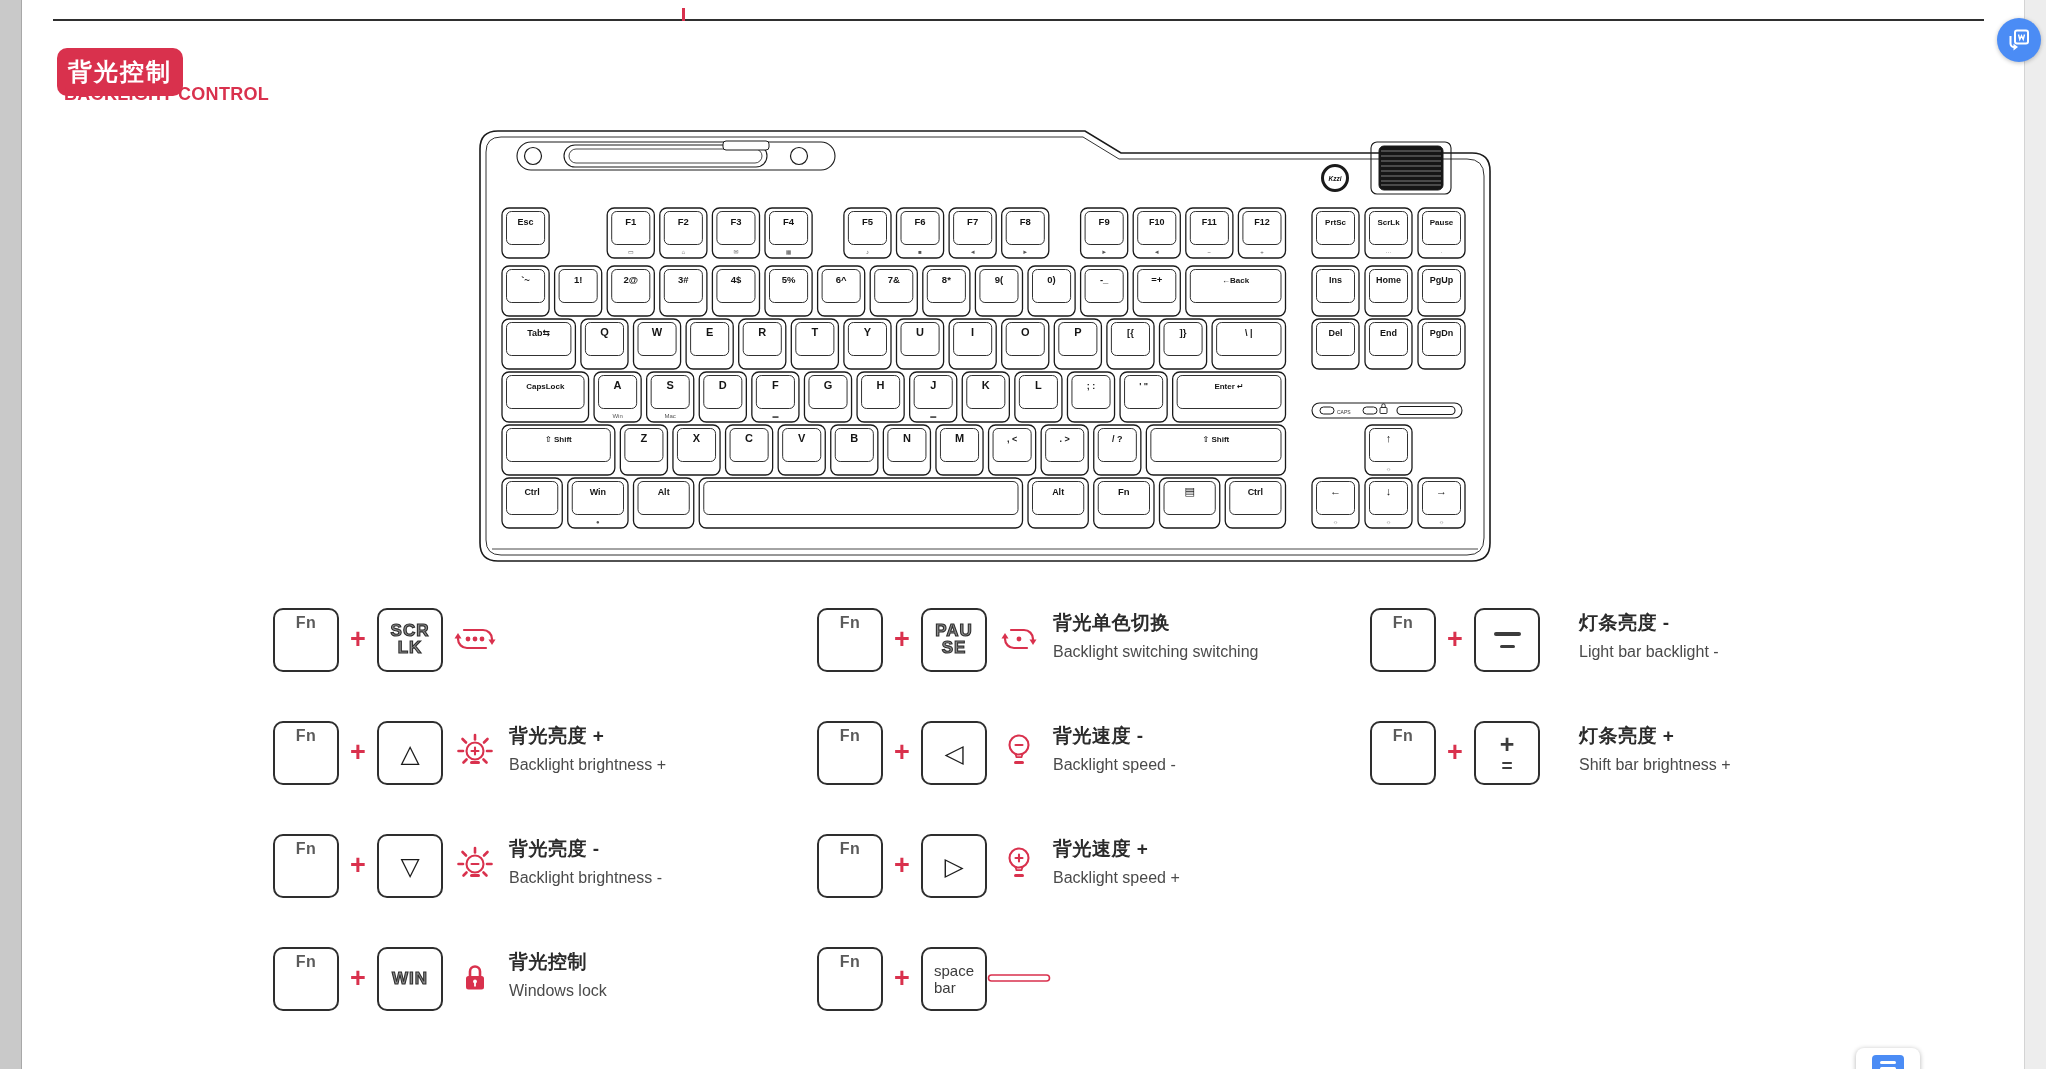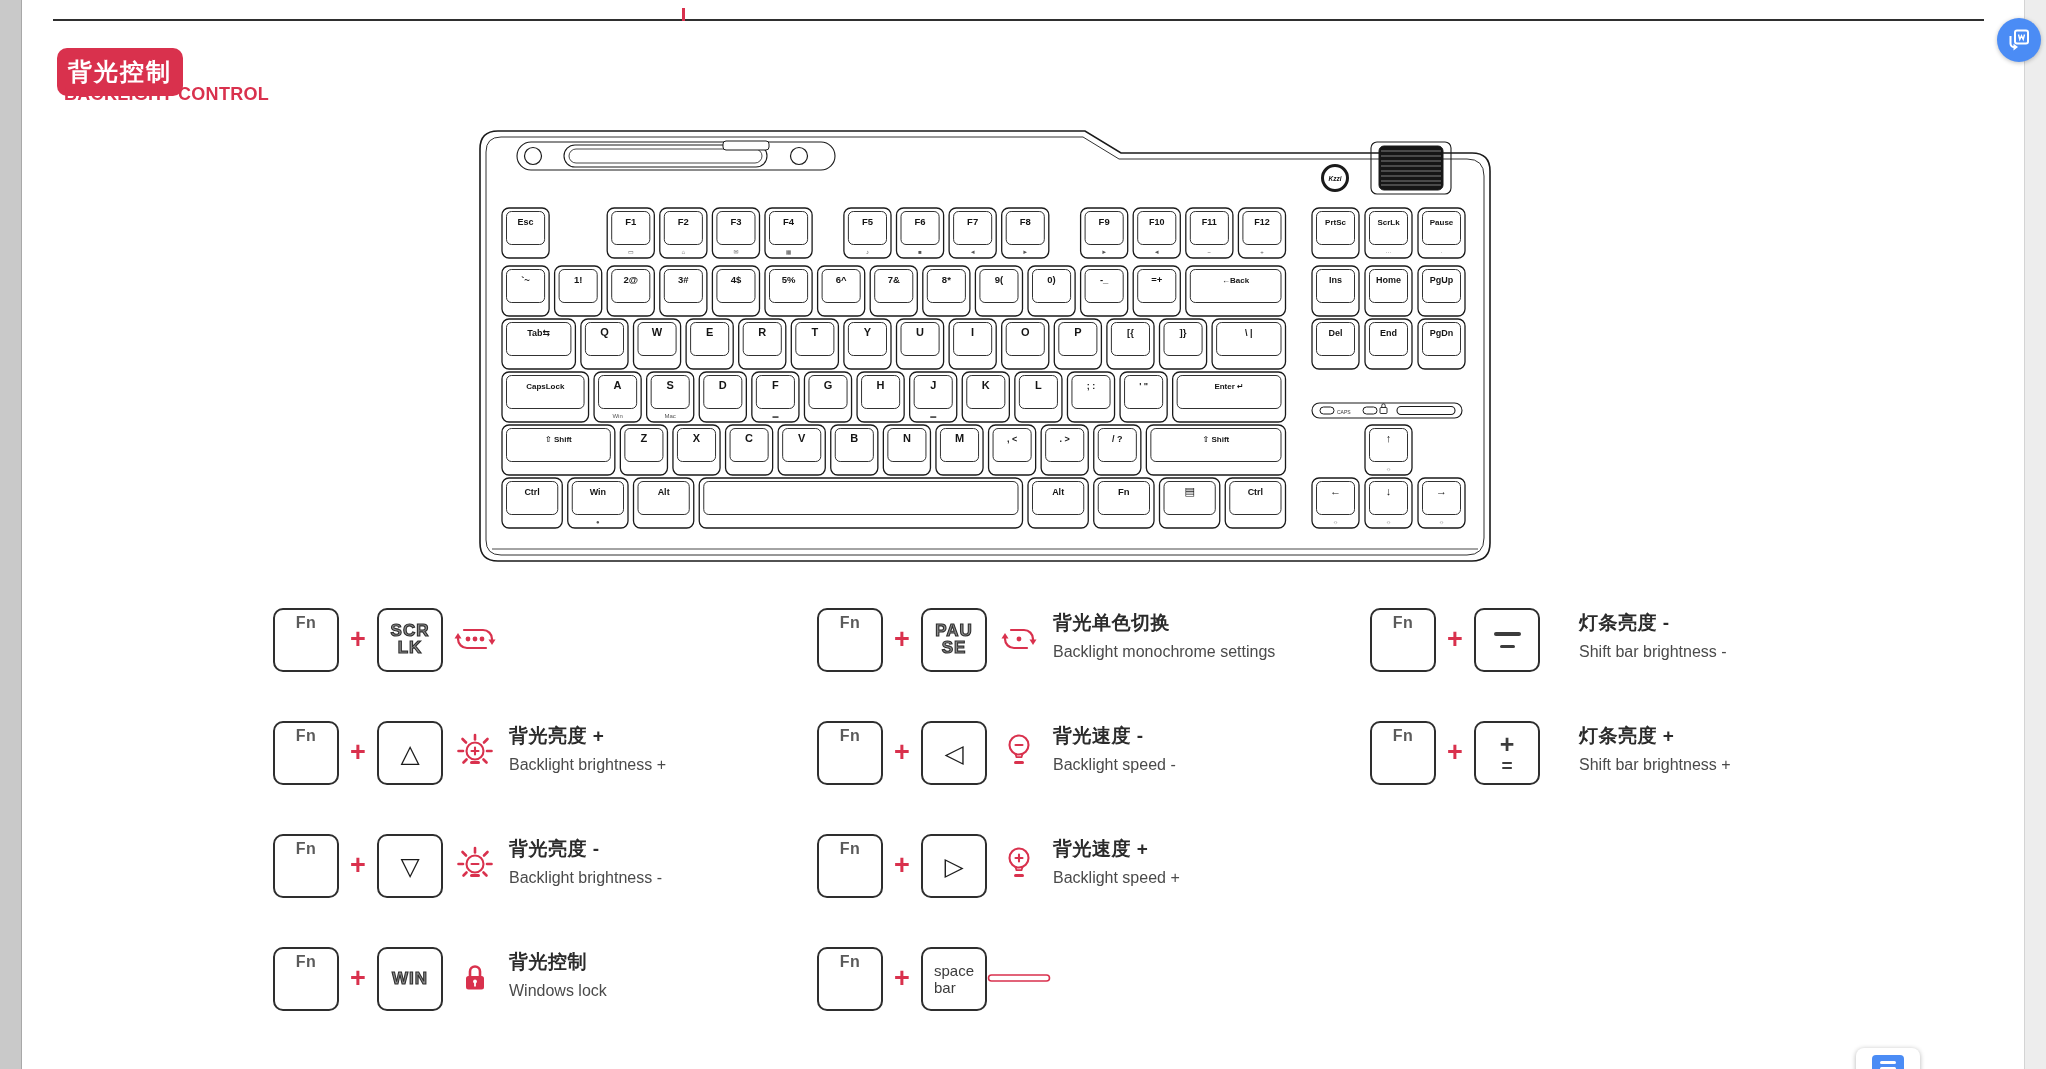--- a/index.html
+++ b/index.html
@@ -608,35 +608,35 @@
         <svg width="38" height="28" viewBox="0 0 38 28">
           <path d="M11 5 H24 A9 9 0 0 1 33 14 V15" fill="none" stroke="#d9314d" stroke-width="2.2" stroke-linecap="round"></path>
           <path d="M27 23 H14 A9 9 0 0 1 5 14 V13" fill="none" stroke="#d9314d" stroke-width="2.2" stroke-linecap="round"></path>
           <polygon points="29.5,14.5 36.5,14.5 33,20" fill="#d9314d"></polygon>
           <polygon points="1.5,13.5 8.5,13.5 5,8" fill="#d9314d"></polygon>
           <circle cx="19" cy="14" r="2.4" fill="#d9314d"></circle>
         </svg>
       </div>
       <div class="ctext">
         <div class="zh">背光单色切换</div>
-        <div class="en">Backlight monochrome settings</div>
+        <div class="en">Backlight switching switching</div>
       </div>
     </div>
     <div class="combo no-icon" style="left: 1370px; top: 608px;">
       <div class="kbig">
         <span class="fnlab">Fn</span>
       </div>
       <div class="plus">+</div>
       <div class="kbig second">
         <div class="dash-long"></div>
         <div class="dash-short"></div>
       </div>
       <div class="ctext">
         <div class="zh">灯条亮度 -</div>
-        <div class="en">Shift bar brightness -</div>
+        <div class="en">Light bar backlight -</div>
       </div>
     </div>
     <div class="combo" style="left: 273px; top: 721px;">
       <div class="kbig">
         <span class="fnlab">Fn</span>
       </div>
       <div class="plus">+</div>
       <div class="kbig second">
         <span class="tri">△</span>
       </div>

